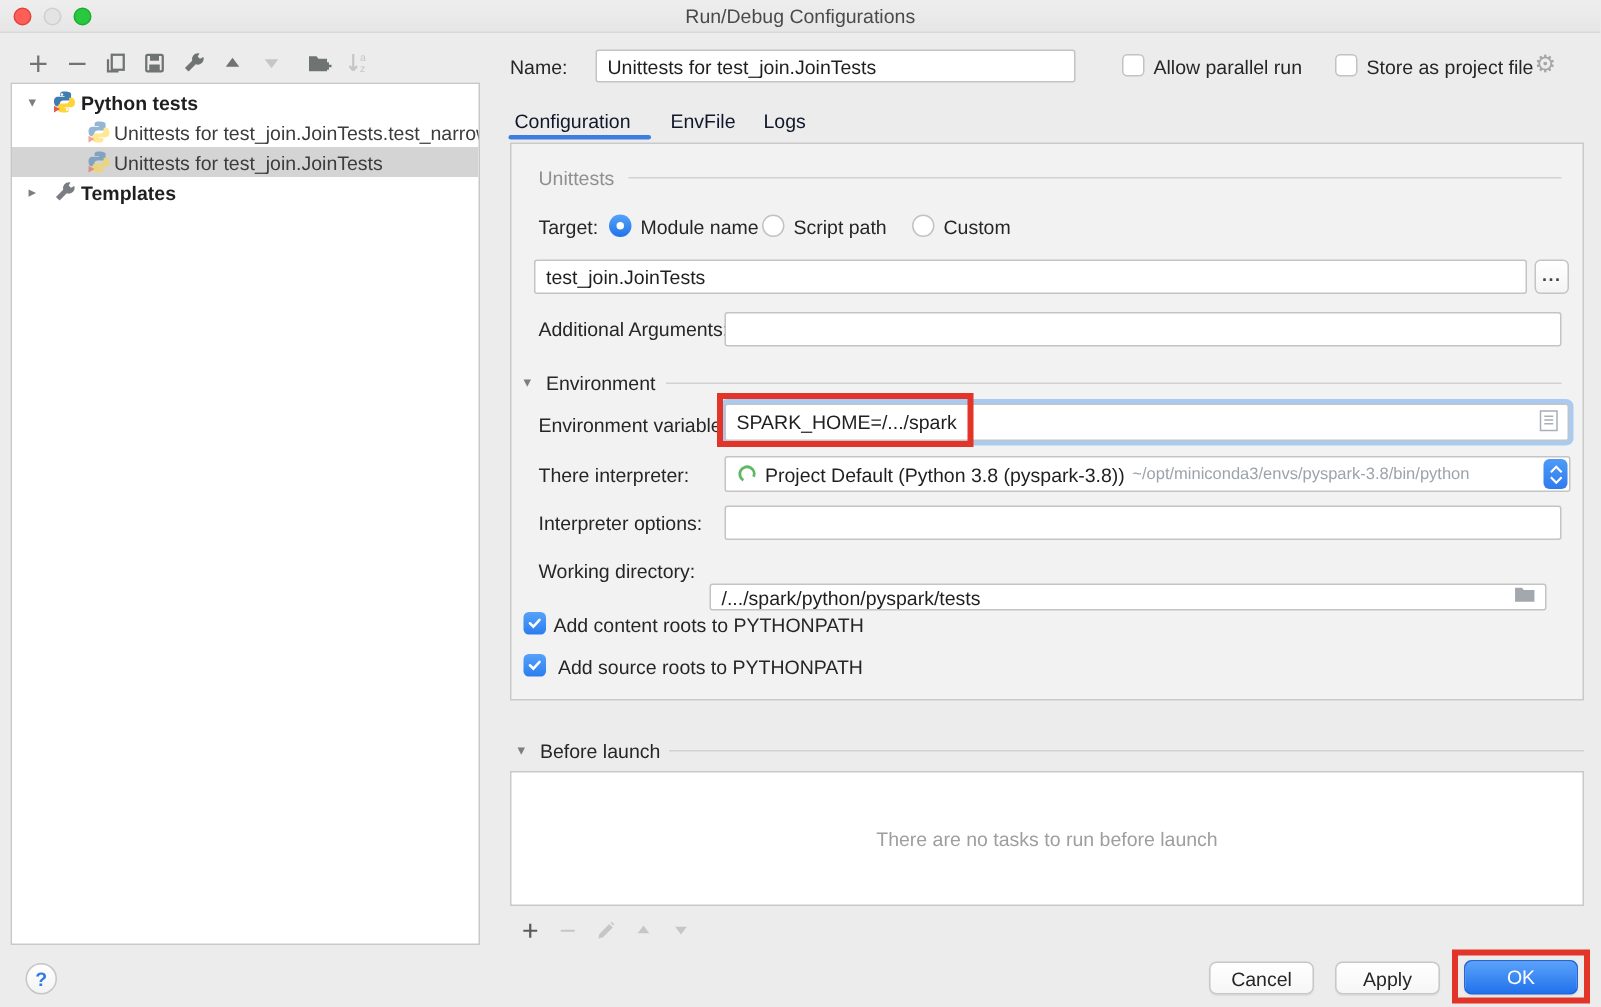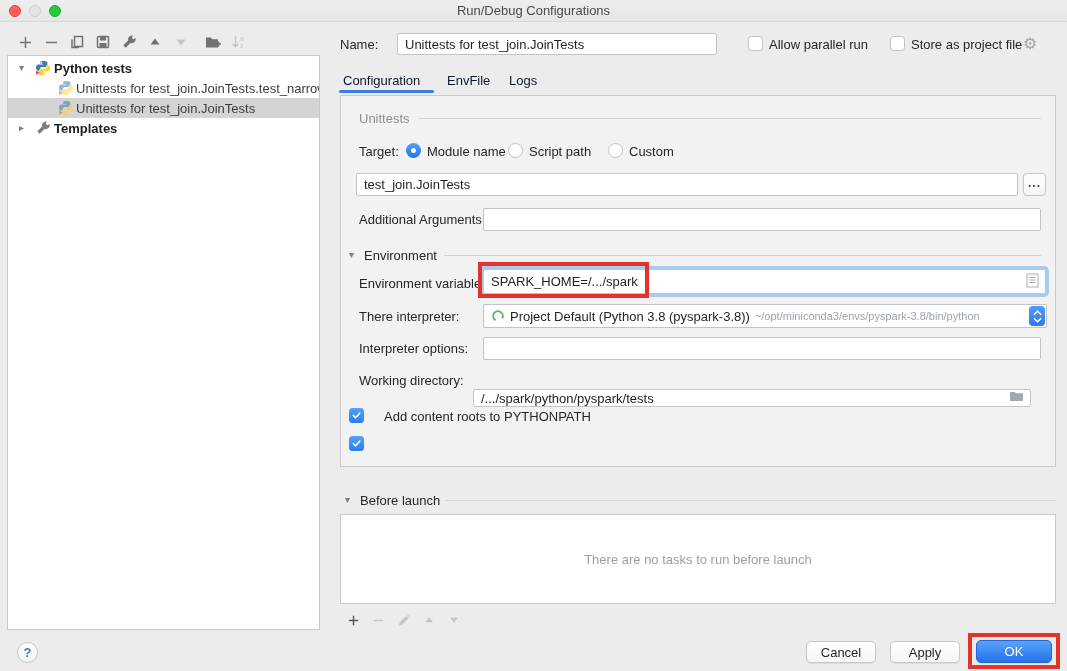--- a/index.html
+++ b/index.html
@@ -270,26 +270,27 @@
           <path d="M1 1.5h5L7.3 3H15v8.5H1z" fill="#A2A8AE"></path>
         </svg>
     </span>
   </div>
 
   <div class="cb on" style="left:8px; top:312px;">
     <svg width="11" height="11" viewBox="0 0 12 12">
         <path d="M2.5 6l2.5 2.5L9.5 3.5" stroke="#fff" stroke-width="1.8" fill="none" stroke-linecap="round"></path>
       </svg>
   </div>
-  <div class="cbox-row-label" style="left:43px; top:313px;">Add content roots to PYTHONPATH</div>
+  <div class="cbox-row-label" style="left:28px; top:313px;">Add content roots to PYTHONPATH</div>
   <div class="cb on" style="left:8px; top:340px;">
     <svg width="11" height="11" viewBox="0 0 12 12">
         <path d="M2.5 6l2.5 2.5L9.5 3.5" stroke="#fff" stroke-width="1.8" fill="none" stroke-linecap="round"></path>
       </svg>
   </div>
+  <div class="cbox-row-label" style="left:31px; top:341px;">Add source roots to PYTHONPATH</div>
 </div>
 
 <span class="sec-arrow abs" style="left:345px; top:494px;">▾</span>
 <div class="lbl" style="left:360px; top:493px;">Before launch</div>
 <div class="hline abs" style="left:446px; top:500px; width:610px;"></div>
 
 <div class="task-box">
   <span class="task-empty">There are no tasks to run before launch</span>
 </div>
 

